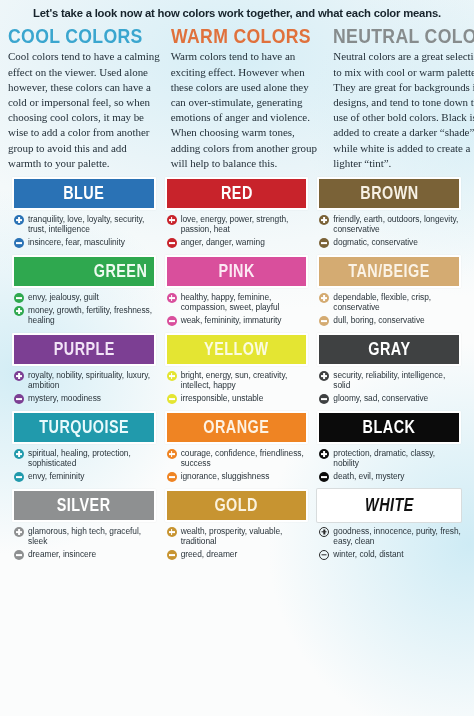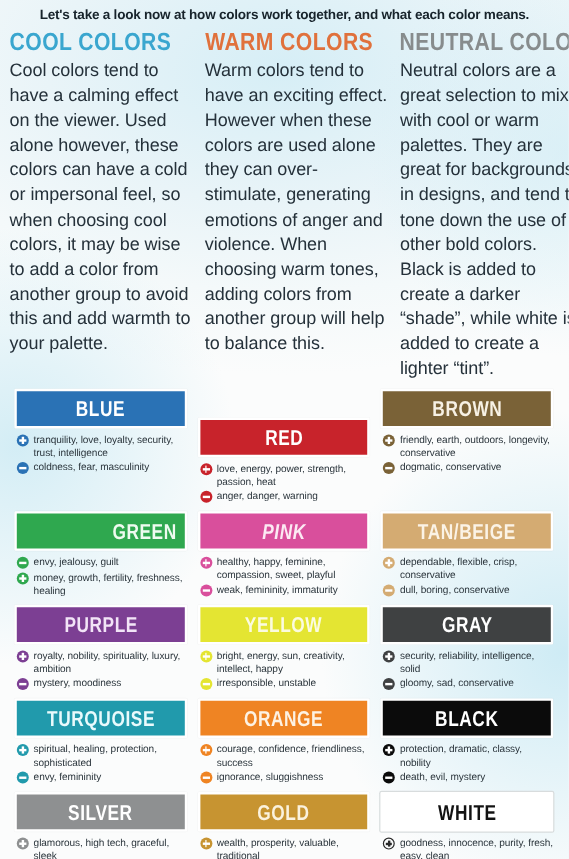--- a/index.html
+++ b/index.html
@@ -70,24 +70,25 @@
     margin-bottom: 3px;
     transform: scaleX(0.86);
     transform-origin: left center;
     white-space: nowrap;
     font-stretch: condensed;
   }
   .intro-title.cool    { color: #3aa6cf; }
   .intro-title.warm    { color: #e0713c; }
   .intro-title.neutral { color: #878c8d; }
   .intro-body {
-    font-size: 15px;
+    font-size: 11px;
     line-height: 1.38;
     color: #25313a;
     letter-spacing: -0.05px;
+    font-family: Liberation Serif, serif;
   }
 
   
   .grid {
     display: flex;
     flex-wrap: wrap;
     padding: 6px 8px 0 8px;
     box-sizing: border-box;
   }
   .card {
@@ -197,26 +198,26 @@
           <div class="swatch" style="background: rgb(42, 114, 181);">
             <div class="swatch-label" style="color: rgb(255, 255, 255);">BLUE</div>
           </div>
           <div class="traits">
             <div class="trait">
               <span class="badge plus" style="background: rgb(42, 114, 181);"></span>
               <span class="trait-text">tranquility, love, loyalty, security, trust, intelligence</span>
             </div>
             <div class="trait">
               <span class="badge minus" style="background: rgb(42, 114, 181);"></span>
-              <span class="trait-text">coldness, fear, masculinity</span>
-            </div>
-          </div>
-        </div>
-        <div class="card">
-          <div class="swatch" style="background: rgb(200, 35, 43); margin-top: 24px;">
+              <span class="trait-text">insincere, fear, masculinity</span>
+            </div>
+          </div>
+        </div>
+        <div class="card">
+          <div class="swatch" style="background: rgb(200, 35, 43);">
             <div class="swatch-label" style="color: rgb(255, 255, 255);">RED</div>
           </div>
           <div class="traits">
             <div class="trait">
               <span class="badge plus" style="background: rgb(200, 35, 43);"></span>
               <span class="trait-text">love, energy, power, strength, passion, heat</span>
             </div>
             <div class="trait">
               <span class="badge minus" style="background: rgb(200, 35, 43);"></span>
               <span class="trait-text">anger, danger, warning</span>
@@ -247,21 +248,21 @@
               <span class="badge minus" style="background: rgb(47, 168, 79);"></span>
               <span class="trait-text">envy, jealousy, guilt</span>
             </div>
             <div class="trait">
               <span class="badge plus" style="background: rgb(47, 168, 79);"></span>
               <span class="trait-text">money, growth, fertility, freshness, healing</span>
             </div>
           </div>
         </div>
         <div class="card">
-          <div class="swatch" style="background: rgb(217, 79, 156); font-style: italic;">
+          <div class="swatch" style="background: rgb(217, 79, 156);">
             <div class="swatch-label" style="color: rgb(252, 233, 243);">PINK</div>
           </div>
           <div class="traits">
             <div class="trait">
               <span class="badge plus" style="background: rgb(217, 79, 156);"></span>
               <span class="trait-text">healthy, happy, feminine, compassion, sweet, playful</span>
             </div>
             <div class="trait">
               <span class="badge minus" style="background: rgb(217, 79, 156);"></span>
               <span class="trait-text">weak, femininity, immaturity</span>
@@ -397,21 +398,21 @@
               <span class="badge plus" style="background: rgb(199, 148, 49);"></span>
               <span class="trait-text">wealth, prosperity, valuable, traditional</span>
             </div>
             <div class="trait">
               <span class="badge minus" style="background: rgb(199, 148, 49);"></span>
               <span class="trait-text">greed, dreamer</span>
             </div>
           </div>
         </div>
         <div class="card">
-          <div class="swatch" style="background: rgb(255, 255, 255); border-color: rgb(255, 255, 255); box-shadow: rgb(216, 220, 221) 0px 0px 0px 1px;">
+          <div class="swatch" style="background: rgb(255, 255, 255); border-color: rgb(255, 255, 255); box-shadow: rgb(216, 220, 221) 0px 0px 0px 1px; font-style: italic;">
             <div class="swatch-label" style="color: rgb(18, 18, 18);">WHITE</div>
           </div>
           <div class="traits">
             <div class="trait">
               <span class="badge plus outline" style="background: rgb(255, 255, 255);"></span>
               <span class="trait-text">goodness, innocence, purity, fresh, easy, clean</span>
             </div>
             <div class="trait">
               <span class="badge minus outline" style="background: rgb(255, 255, 255);"></span>
               <span class="trait-text">winter, cold, distant</span>

